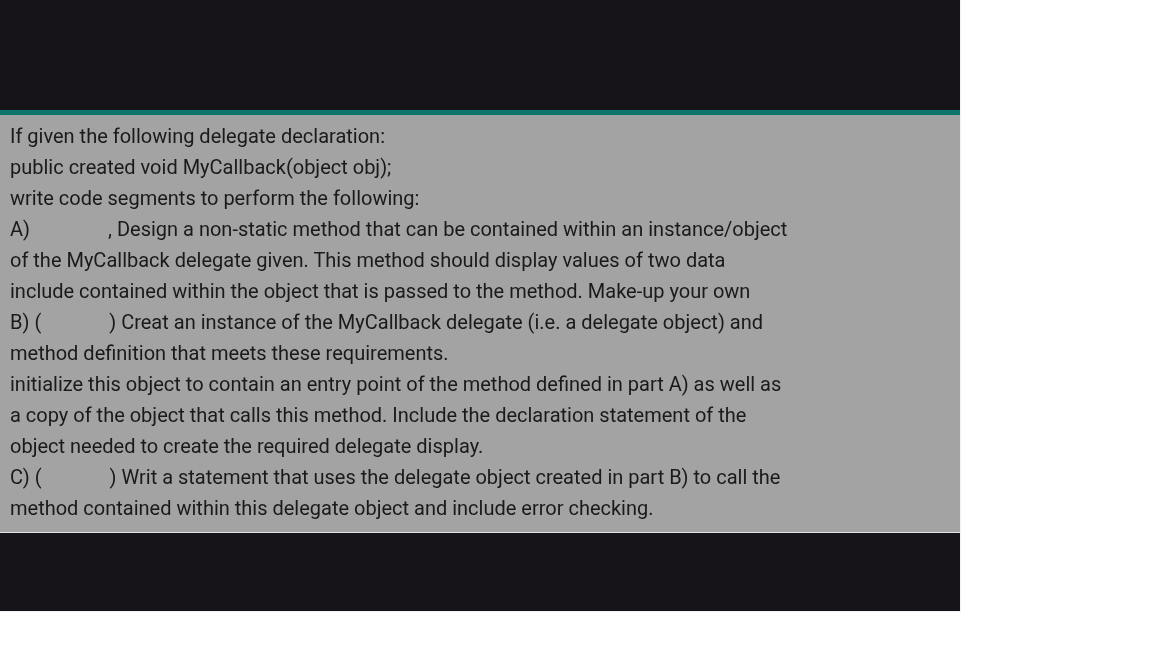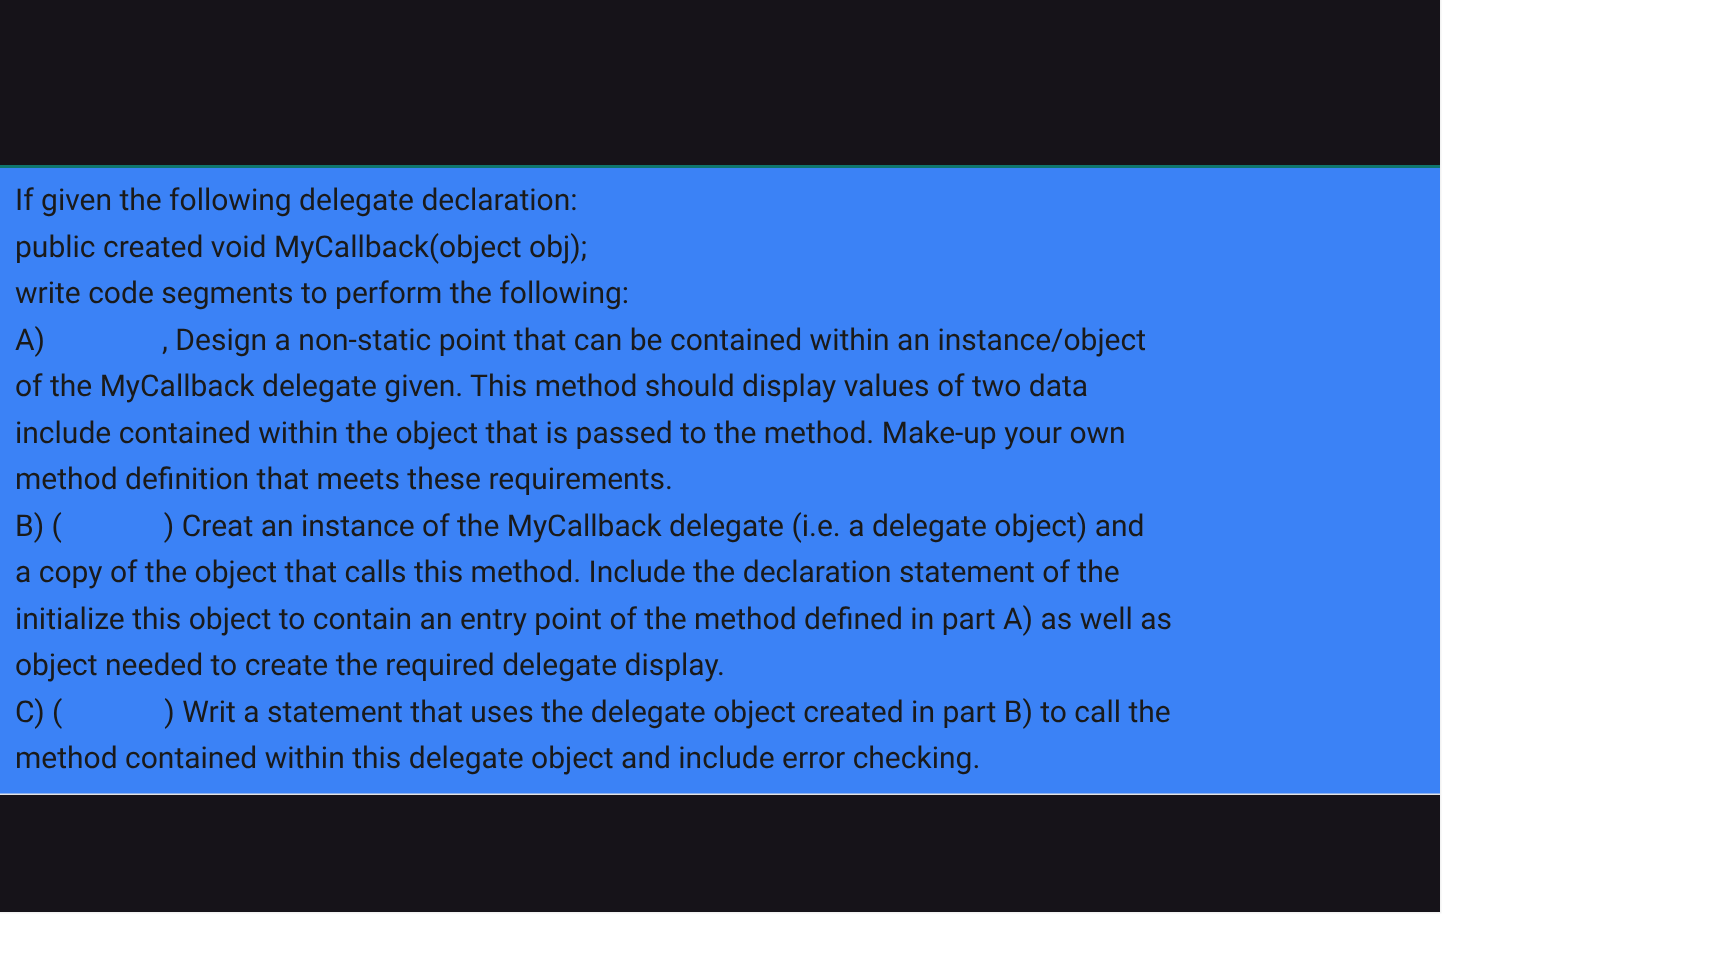--- a/index.html
+++ b/index.html
@@ -23,23 +23,23 @@
     left: 0;
     width: 960px;
     background: #161319;
     box-shadow: 0 0 0 1px rgba(0,0,0,0.05);
   }
   .top-band {
     height: 110px;
     background: #161319;
   }
   .content {
-    background: #3b82f6;
+    background: #a3a3a3;
     padding: 6px 10px 8px 10px;
-    border-top: 2px solid #0f766e;
+    border-top: 5px solid #0f766e;
     border-bottom: 1px solid #e2e2e2;
   }
   .bottom-band {
     height: 78px;
     background: #161319;
   }
   .line {
     font-weight: 400;
   }
   .gap {
@@ -57,31 +57,31 @@
 <div class="stage">
   <div class="panel">
     <div class="top-band"></div>
     <div class="content">
 
       <div class="line">If given the following delegate declaration:</div>
       <div class="line">public created void MyCallback(object obj);</div>
       <div class="line">write code segments to perform the following:</div>
 
       <div class="line">
-        <span>A)</span><span class="gap"></span><span>, Design a non-static point that can be contained within an instance/object</span>
+        <span>A)</span><span class="gap"></span><span>, Design a non-static method that can be contained within an instance/object</span>
       </div>
       <div class="line">of the MyCallback delegate given. This method should display values of two data</div>
       <div class="line">include contained within the object that is passed to the method. Make-up your own</div>
-      <div class="line">method definition that meets these requirements.</div>
-
       <div class="line">
         <span>B) (</span><span class="gap-sm"></span><span>) Creat an instance of the MyCallback delegate (i.e. a delegate object) and</span>
       </div>
+
+      <div class="line">method definition that meets these requirements.</div>
+      <div class="line">initialize this object to contain an entry point of the method defined in part A) as well as</div>
       <div class="line">a copy of the object that calls this method. Include the declaration statement of the</div>
-      <div class="line">initialize this object to contain an entry point of the method defined in part A) as well as</div>
       <div class="line">object needed to create the required delegate display.</div>
 
       <div class="line">
         <span>C) (</span><span class="gap-sm"></span><span>) Writ a statement that uses the delegate object created in part B) to call the</span>
       </div>
       <div class="line">method contained within this delegate object and include error checking.</div>
 
     </div>
     <div class="bottom-band"></div>
   </div>

